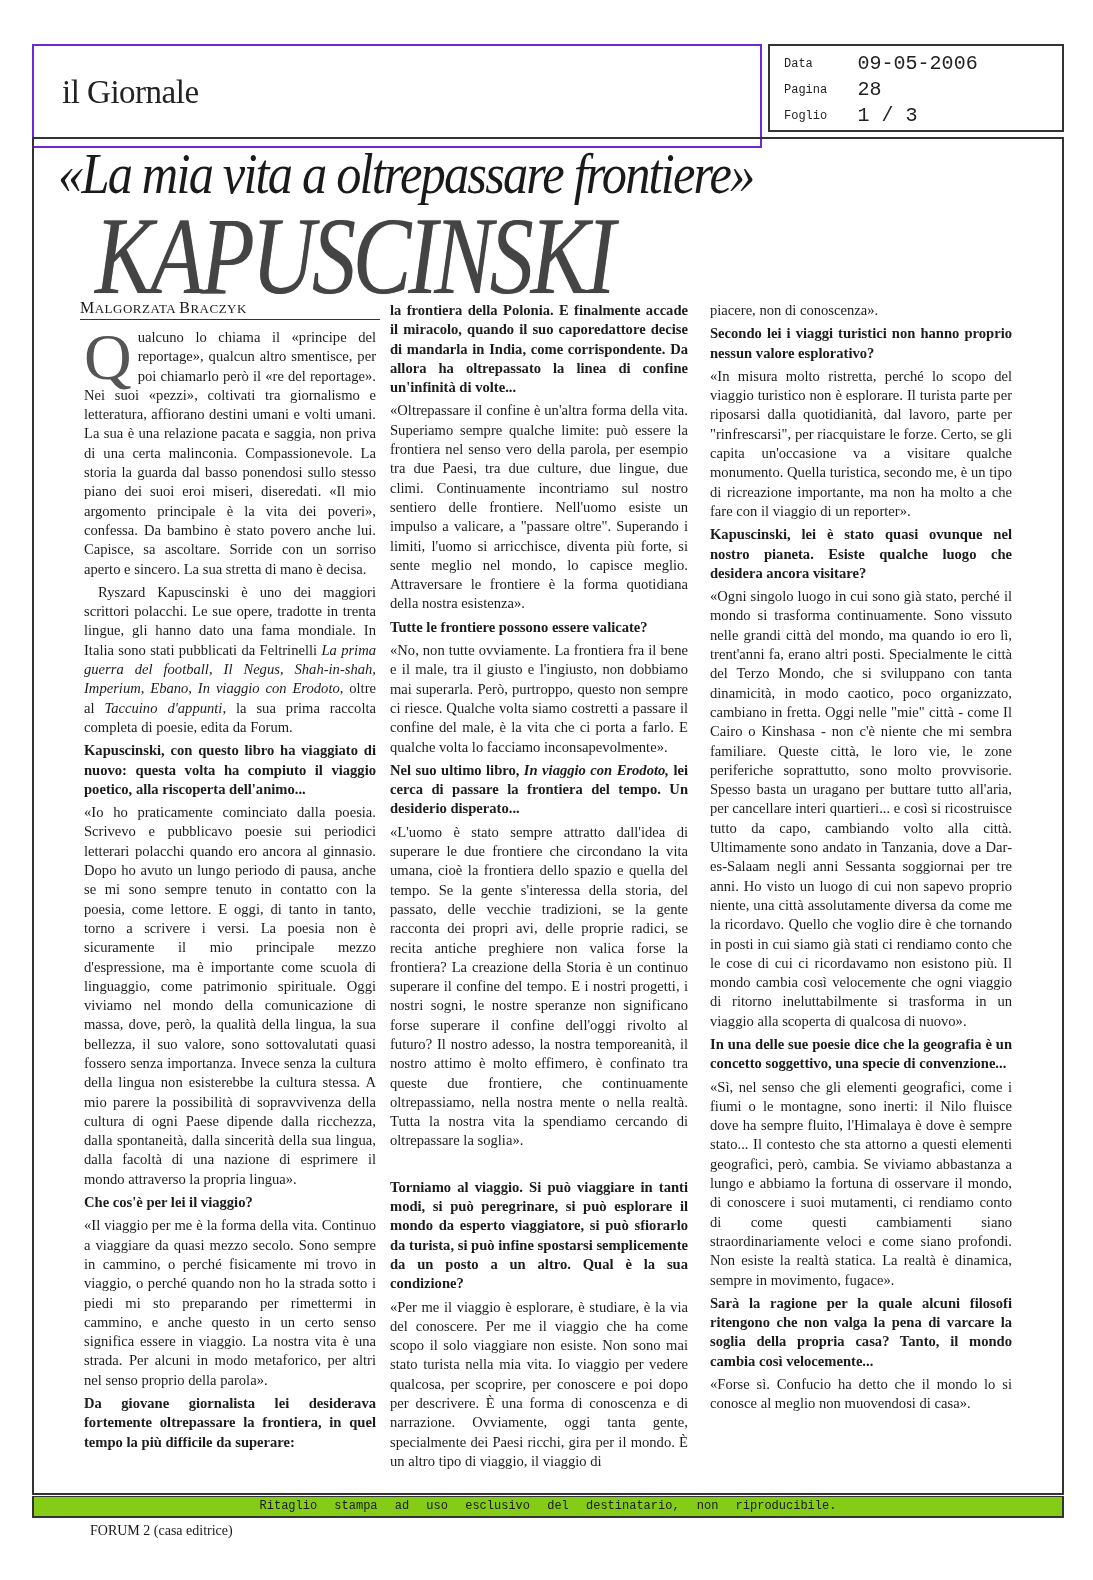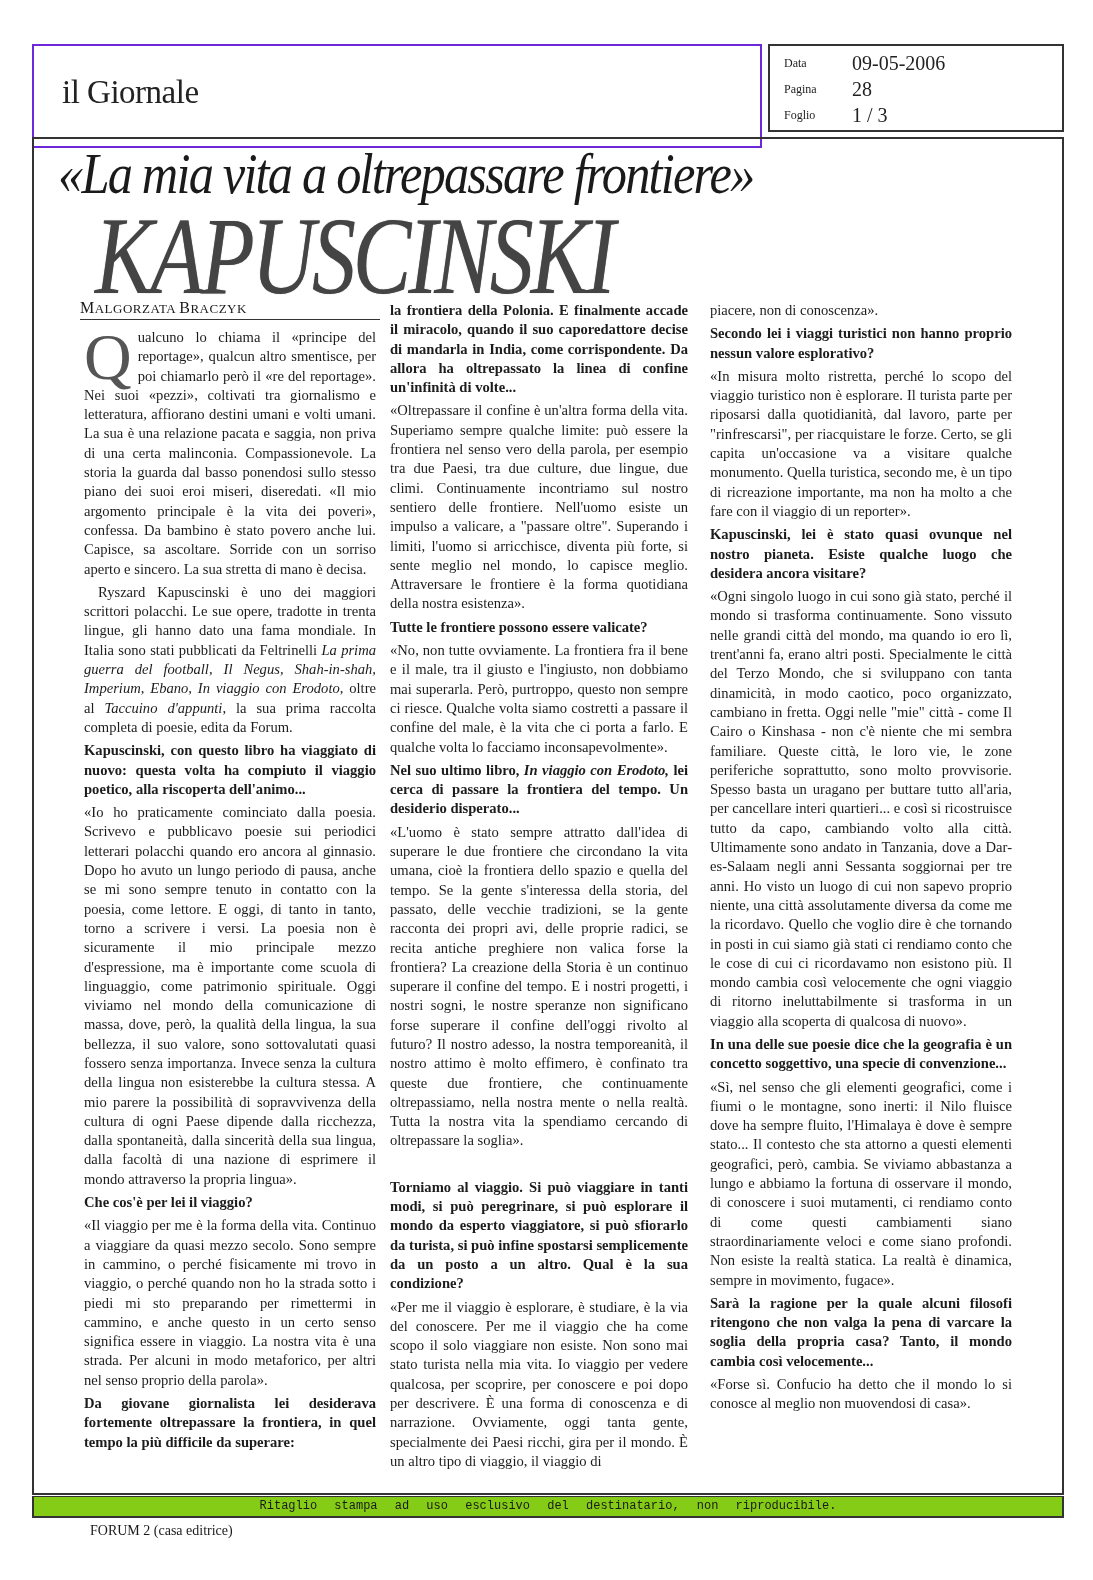--- a/index.html
+++ b/index.html
@@ -6,21 +6,21 @@
   body { width: 1093px; height: 1580px; position: relative; overflow: hidden;
          font-family: "DejaVu Serif", "Liberation Serif", serif; color: #1a1a1a; }
   .page { position: absolute; left: 0; top: 0; width: 1093px; height: 1580px; }
 
   .hdr-left { position: absolute; left: 32px; top: 44px; width: 730px; height: 104px;
               border: 2px solid #6d28d9; box-sizing: border-box; }
   .logo { position: absolute; left: 28px; top: 28px; font-family: "Liberation Serif", serif;
           font-size: 33px; letter-spacing: -0.5px; color: #222; }
   .hdr-right { position: absolute; left: 768px; top: 44px; width: 296px; height: 88px;
                border: 2px solid #333; box-sizing: border-box; }
-  .meta-row { position: absolute; left: 14px; font-family: Liberation Serif, serif; }
+  .meta-row { position: absolute; left: 14px; font-family: Liberation Mono, monospace; }
   .meta-label { font-size: 12px; color: #222; display: inline-block; width: 64px; vertical-align: middle; }
   .meta-val { font-size: 20px; color: #222; vertical-align: middle; }
 
   .frame { position: absolute; left: 32px; top: 137px; width: 1032px; height: 1358px;
            border: 2px solid #333; box-sizing: border-box; }
 
   .title { position: absolute; left: 58px; top: 142px; font-family: "Liberation Serif", serif;
            font-style: italic; font-size: 56px; letter-spacing: -2px; color: #1a1a1a;
            transform: scaleX(0.9); transform-origin: left top; white-space: nowrap; }
   .name { position: absolute; left: 95px; top: 193px; font-family: "Liberation Serif", serif;

